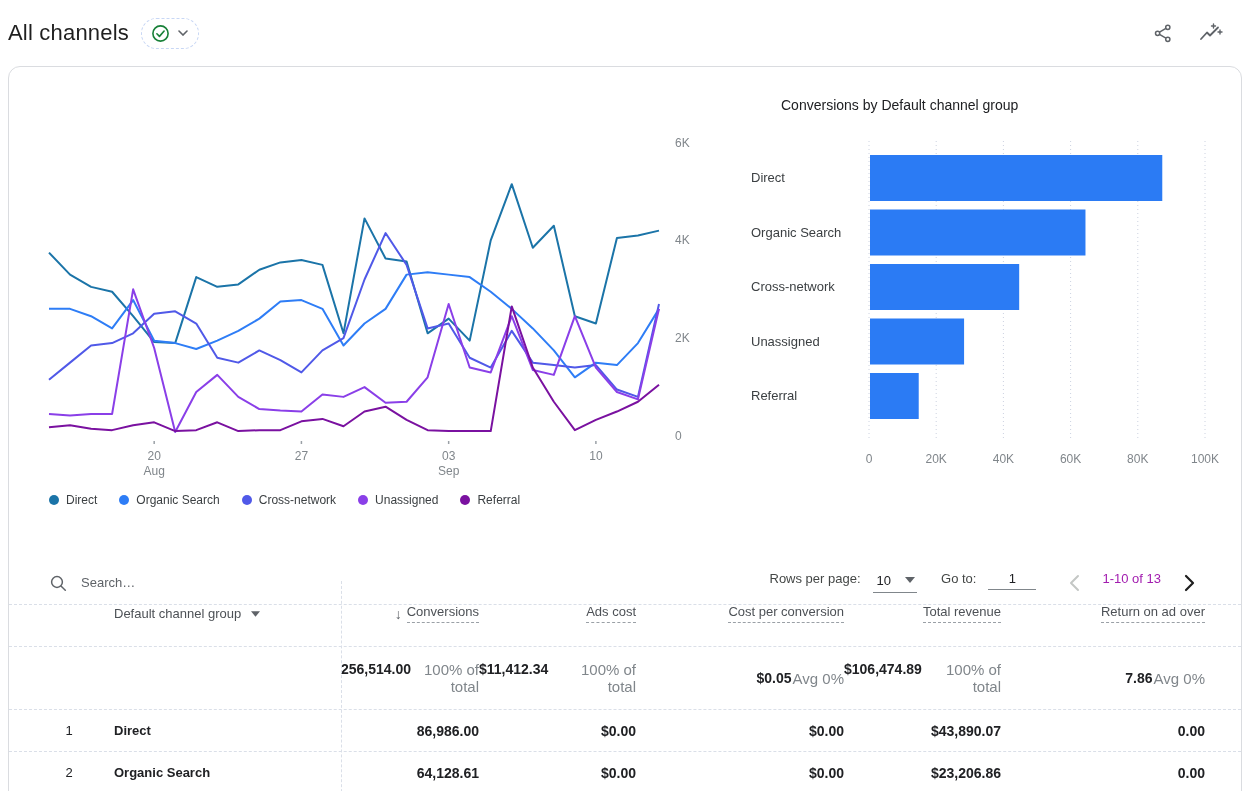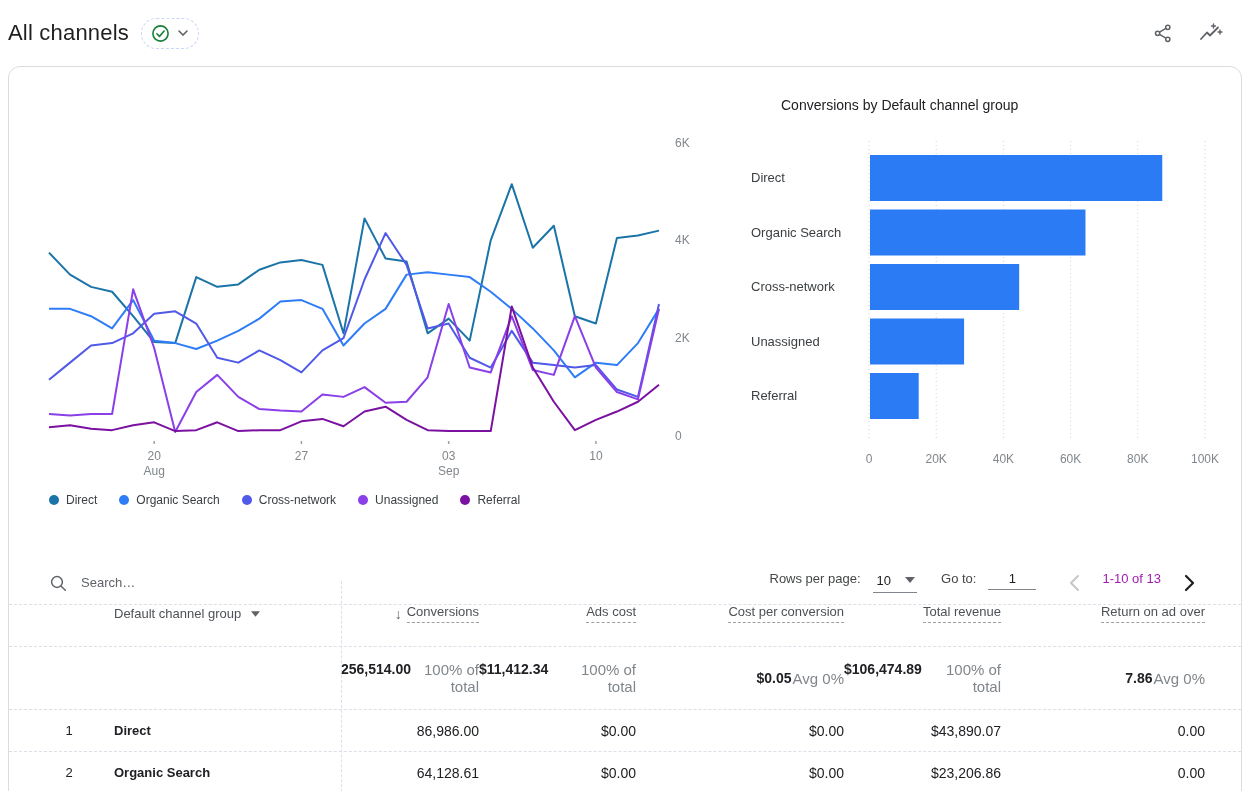--- a/index.html
+++ b/index.html
@@ -59,21 +59,21 @@
   .sort-arrow { font-size:14px; color:#5f6368; }
 
   .totals { top:579px; height:63px; align-items:center; border-top:1px dashed #dadfe8; }
   .tot-cell { justify-self:end; text-align:right; display:flex; gap:1px; }
   .tot-val { font-size:14px; font-weight:bold; color:#202124; }
   .tot-sub { font-size:15px; color:#80868b; }
 
   .trow { height:42px; align-items:center; border-top:1px dashed #dadfe8; }
   .row-index { justify-self:center; font-size:13px; color:#202124; }
   .row-channel { padding-left:15px; font-size:13px; font-weight:bold; color:#202124; }
-  .row-val { justify-self:end; font-size:14px; color:#202124; }
+  .row-val { justify-self:end; font-size:14px; color:#202124;font-weight:bold; }
 
   .vsep { position:absolute; left:332px; top:514px; height:226px; border-left:1px dashed #dadfe8; }
 </style>
 </head>
 <body>
 
 <div class="topbar">
   <span class="page-title">All channels</span>
   <span class="status-pill">
     <svg width="19" height="19" viewBox="0 0 20 20">

